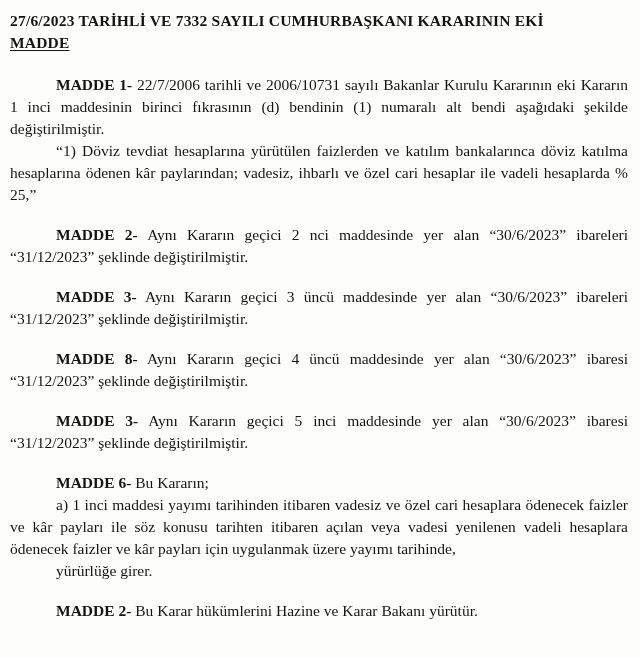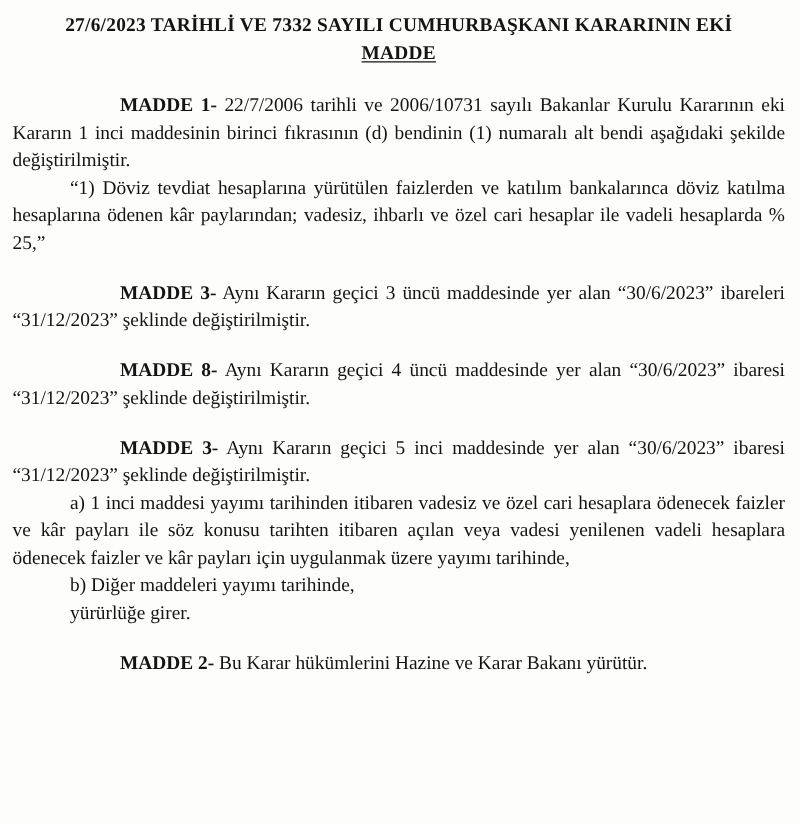--- a/index.html
+++ b/index.html
@@ -15,66 +15,65 @@
     color: #141414;
     font-family: "Liberation Serif", "DejaVu Serif", serif;
     font-size: 15.5px;
     line-height: 22px;
     box-sizing: border-box;
     padding: 10px 12px 0 10px;
     overflow: hidden;
   }
   .doc-title {
     margin: 0 0 20px 0;
-    text-align: center;
     font-size: 15.5px;
     line-height: 22px;
     font-weight: bold;
     letter-spacing: 0.2px;
   }
   .doc-title .underline {
     text-decoration: underline;
     text-underline-offset: 2px;
   }
   p.para {
     margin: 0;
     text-align: justify;
     text-indent: 46px;
   }
   p.gap {
     margin-top: 18px;
   }
   p.para b {
     font-weight: bold;
-    margin-left: 40px;
   }
 </style>
 </head>
 <body>
 
 <div class="page">
 
   <h1 class="doc-title">
     <span>27/6/2023 TARİHLİ VE 7332 SAYILI CUMHURBAŞKANI KARARININ EKİ</span><br>
     <span class="underline">MADDE</span>
   </h1>
 
   <p class="para"><b>MADDE 1-</b> <span>22/7/2006 tarihli ve 2006/10731 sayılı Bakanlar Kurulu Kararının eki Kararın 1 inci maddesinin birinci fıkrasının (d) bendinin (1) numaralı alt bendi aşağıdaki şekilde değiştirilmiştir.</span></p>
 
   <p class="para"><span>“1) Döviz tevdiat hesaplarına yürütülen faizlerden ve katılım bankalarınca döviz katılma hesaplarına ödenen kâr paylarından; vadesiz, ihbarlı ve özel cari hesaplar ile vadeli hesaplarda % 25,”</span></p>
 
+  <p class="para gap"><b>MADDE 2-</b> <span>Aynı Kararın geçici 2 nci maddesinde yer alan “30/6/2023” ibareleri “31/12/2023” şeklinde değiştirilmiştir.</span></p>
 
   <p class="para gap"><b>MADDE 3-</b> <span>Aynı Kararın geçici 3 üncü maddesinde yer alan “30/6/2023” ibareleri “31/12/2023” şeklinde değiştirilmiştir.</span></p>
 
   <p class="para gap"><b>MADDE 8-</b> <span>Aynı Kararın geçici 4 üncü maddesinde yer alan “30/6/2023” ibaresi “31/12/2023” şeklinde değiştirilmiştir.</span></p>
 
   <p class="para gap"><b>MADDE 3-</b> <span>Aynı Kararın geçici 5 inci maddesinde yer alan “30/6/2023” ibaresi “31/12/2023” şeklinde değiştirilmiştir.</span></p>
 
+  <p class="para gap"><b>MADDE 6-</b> <span>Bu Kararın;</span></p>
 
   <p class="para"><span>a) 1 inci maddesi yayımı tarihinden itibaren vadesiz ve özel cari hesaplara ödenecek faizler ve kâr payları ile söz konusu tarihten itibaren açılan veya vadesi yenilenen vadeli hesaplara ödenecek faizler ve kâr payları için uygulanmak üzere yayımı tarihinde,</span></p>
 
-  <p class="para"><span>b) Diğer maddeleri yayımı tarihinde,</span></p>
 
   <p class="para"><span>yürürlüğe girer.</span></p>
 
   <p class="para gap"><b>MADDE 2-</b> <span>Bu Karar hükümlerini Hazine ve Karar Bakanı yürütür.</span></p>
 
 </div>
 
 </body></html>

